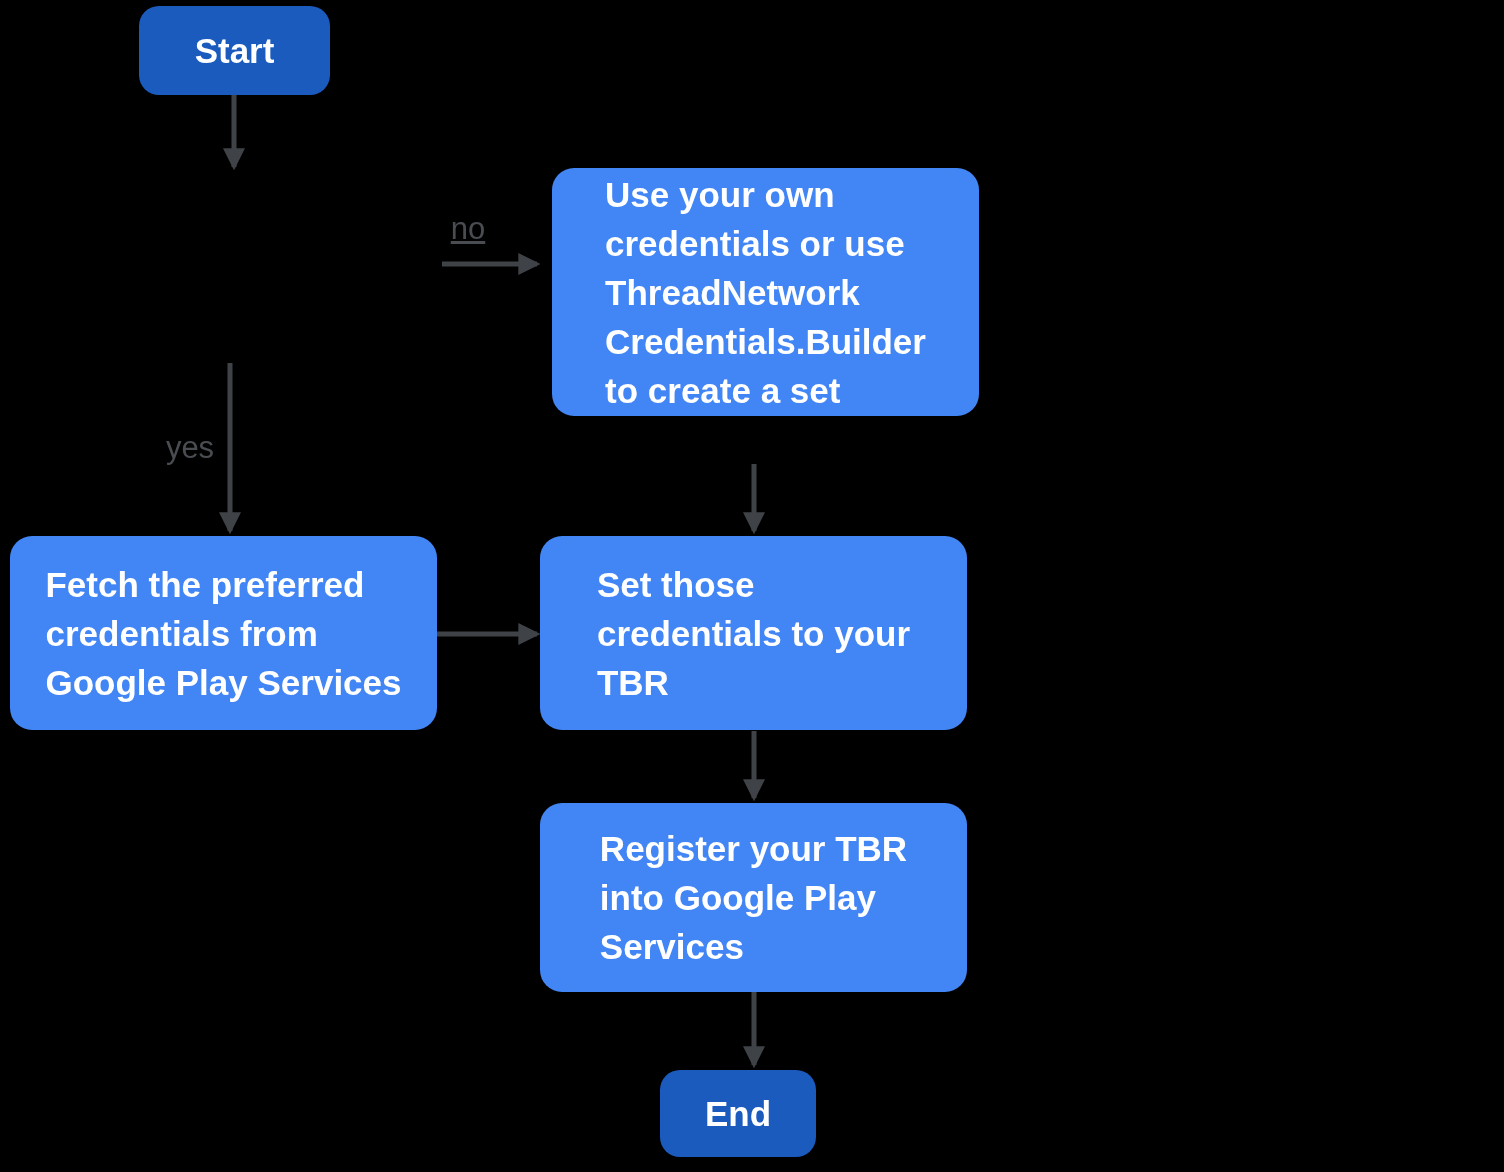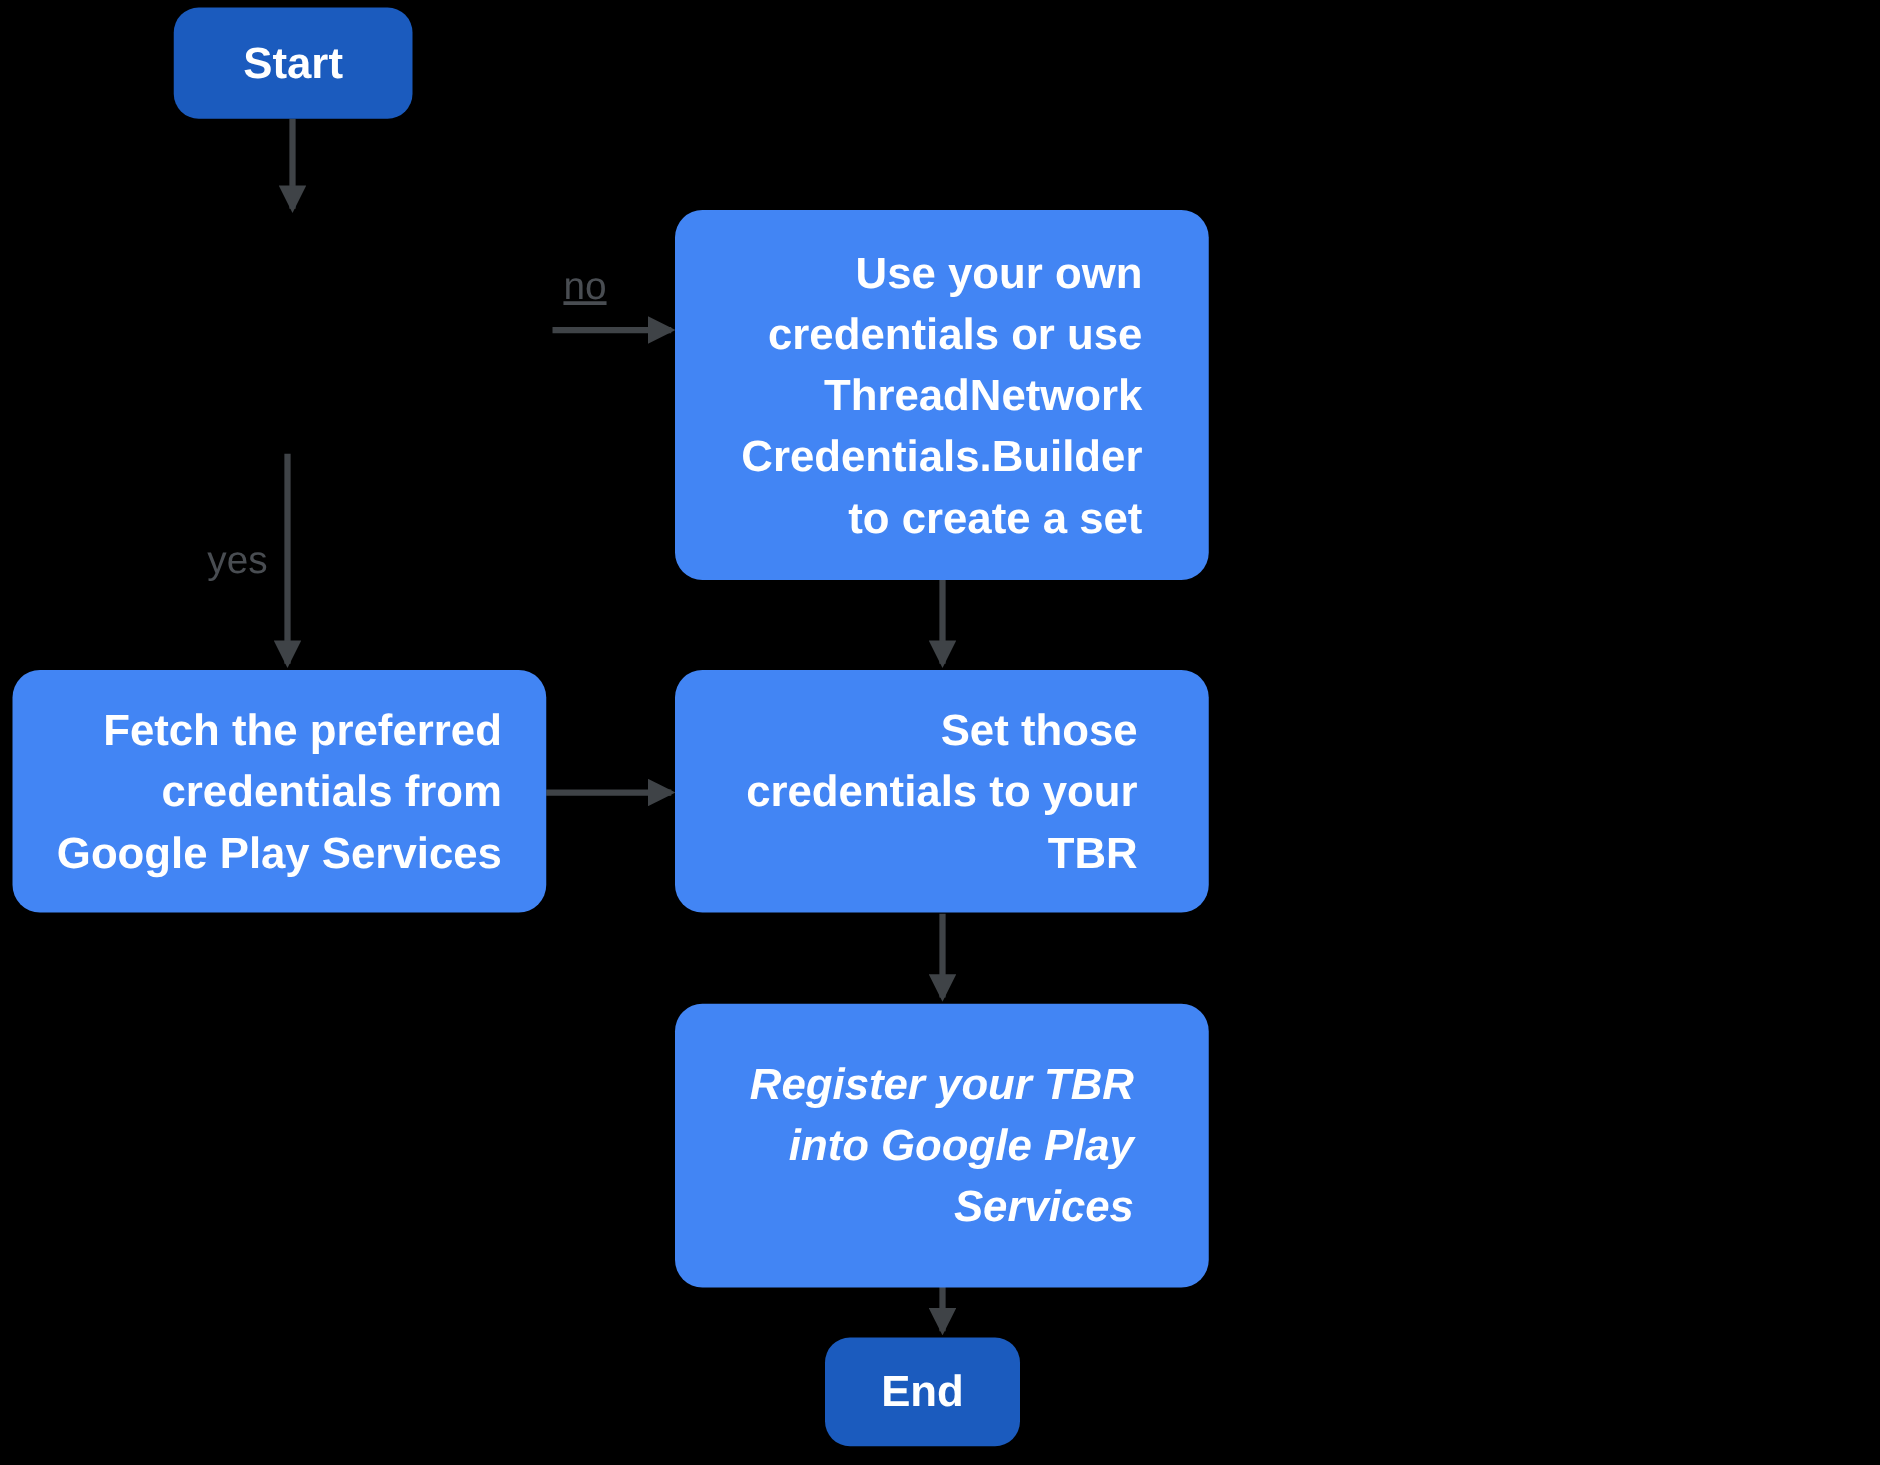--- a/index.html
+++ b/index.html
@@ -31,45 +31,45 @@
   }
   .edges line{
     stroke:var(--arrow-color,#3f4347);
     stroke-width:5;
   }
   .node{
     position:absolute;
     display:flex;
     align-items:center;
     justify-content:center;
-    text-align:right;
+    text-align:left;
     color:var(--node-text);
     font-weight:700;
     font-size:35px;
     line-height:49px;
     white-space:pre-line;
   }
   .process{
     background:var(--process-fill);
     border-radius:22px;
   }
   .terminal{
     background:var(--terminal-fill);
     border-radius:20px;
   }
   .decision{
     background:var(--process-fill);
     border-radius:95px;
   }
   #node-start{left:139px;top:6px;width:191px;height:89px;}
   #node-decision{left:10px;top:173px;width:432px;height:190px;}
-  #node-use-own{left:540px;top:168px;width:427px;height:296px;}
+  #node-use-own{left:552px;top:168px;width:427px;height:248px;}
   #node-fetch{left:10px;top:536px;width:427px;height:194px;}
   #node-set{left:540px;top:536px;width:427px;height:194px;}
-  #node-register{left:540px;top:803px;width:427px;height:227px;font-style:italic;}
+  #node-register{left:540px;top:803px;width:427px;height:189px;}
   #node-end{left:660px;top:1070px;width:156px;height:87px;}
   .edge-label{
     position:absolute;
     color:var(--edge-label-color);
     font-size:31px;
     font-weight:500;
     text-align:center;
     width:70px;
   }
   #label-no{left:433px;top:211px;text-decoration:underline;}

